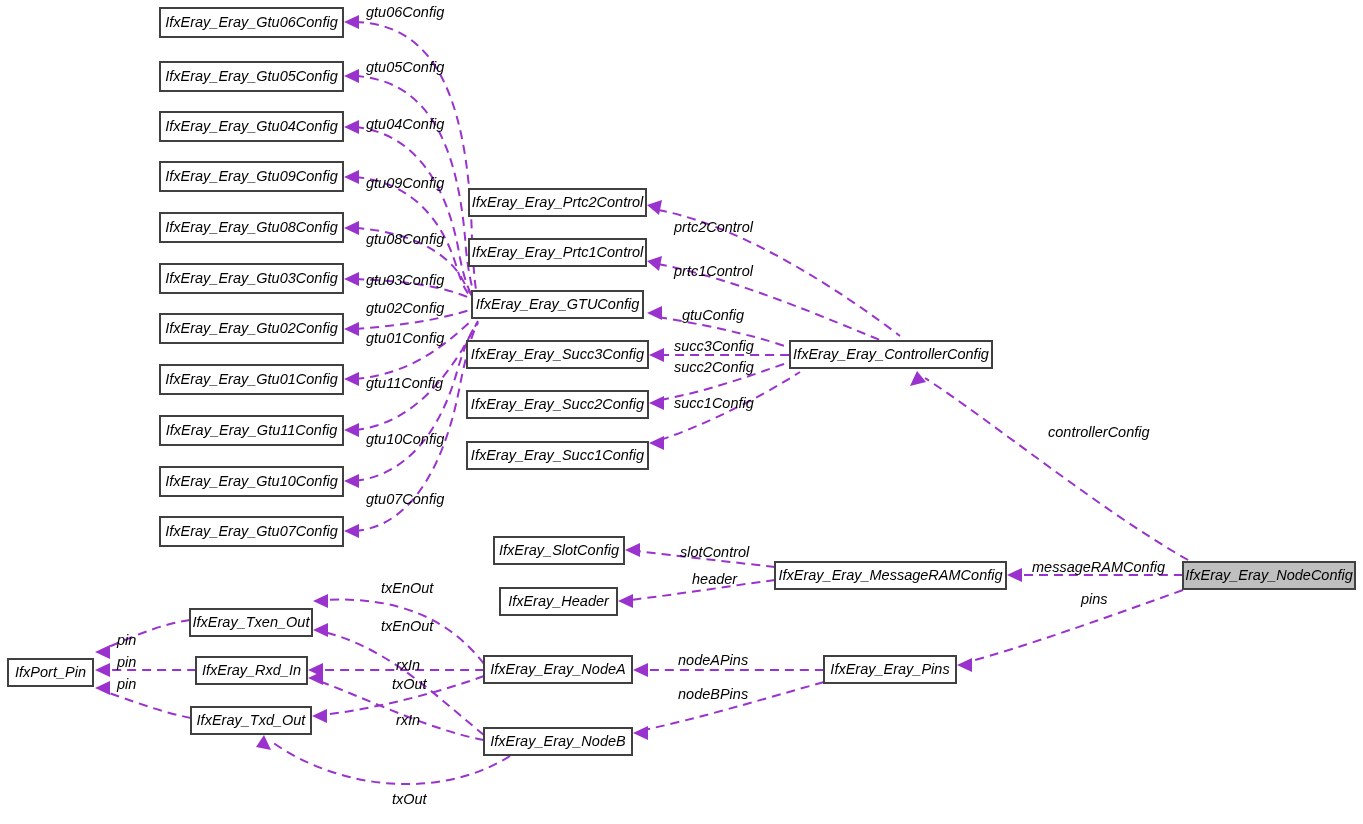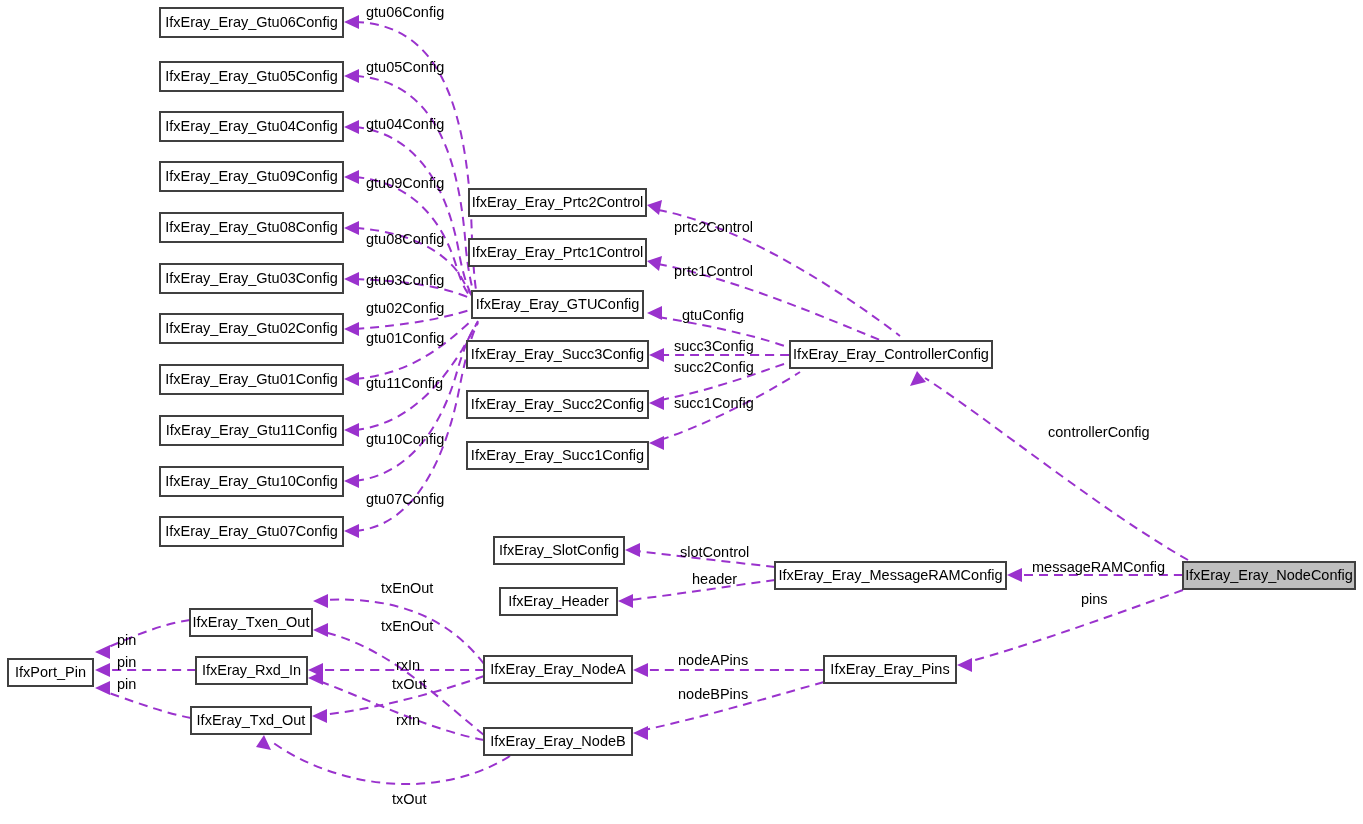--- a/index.html
+++ b/index.html
@@ -7,20 +7,21 @@
     padding: 0;
     background: #ffffff;
   }
   #diagram-root {
     position: relative;
     width: 1363px;
     height: 824px;
     background: #ffffff;
     font-family: "Liberation Sans", sans-serif;
     overflow: hidden;
+    font-style: italic;
   }
   svg#graph {
     position: absolute;
     left: 0;
     top: 0;
     width: 1363px;
     height: 824px;
     display: block;
   }
   .node-box {

